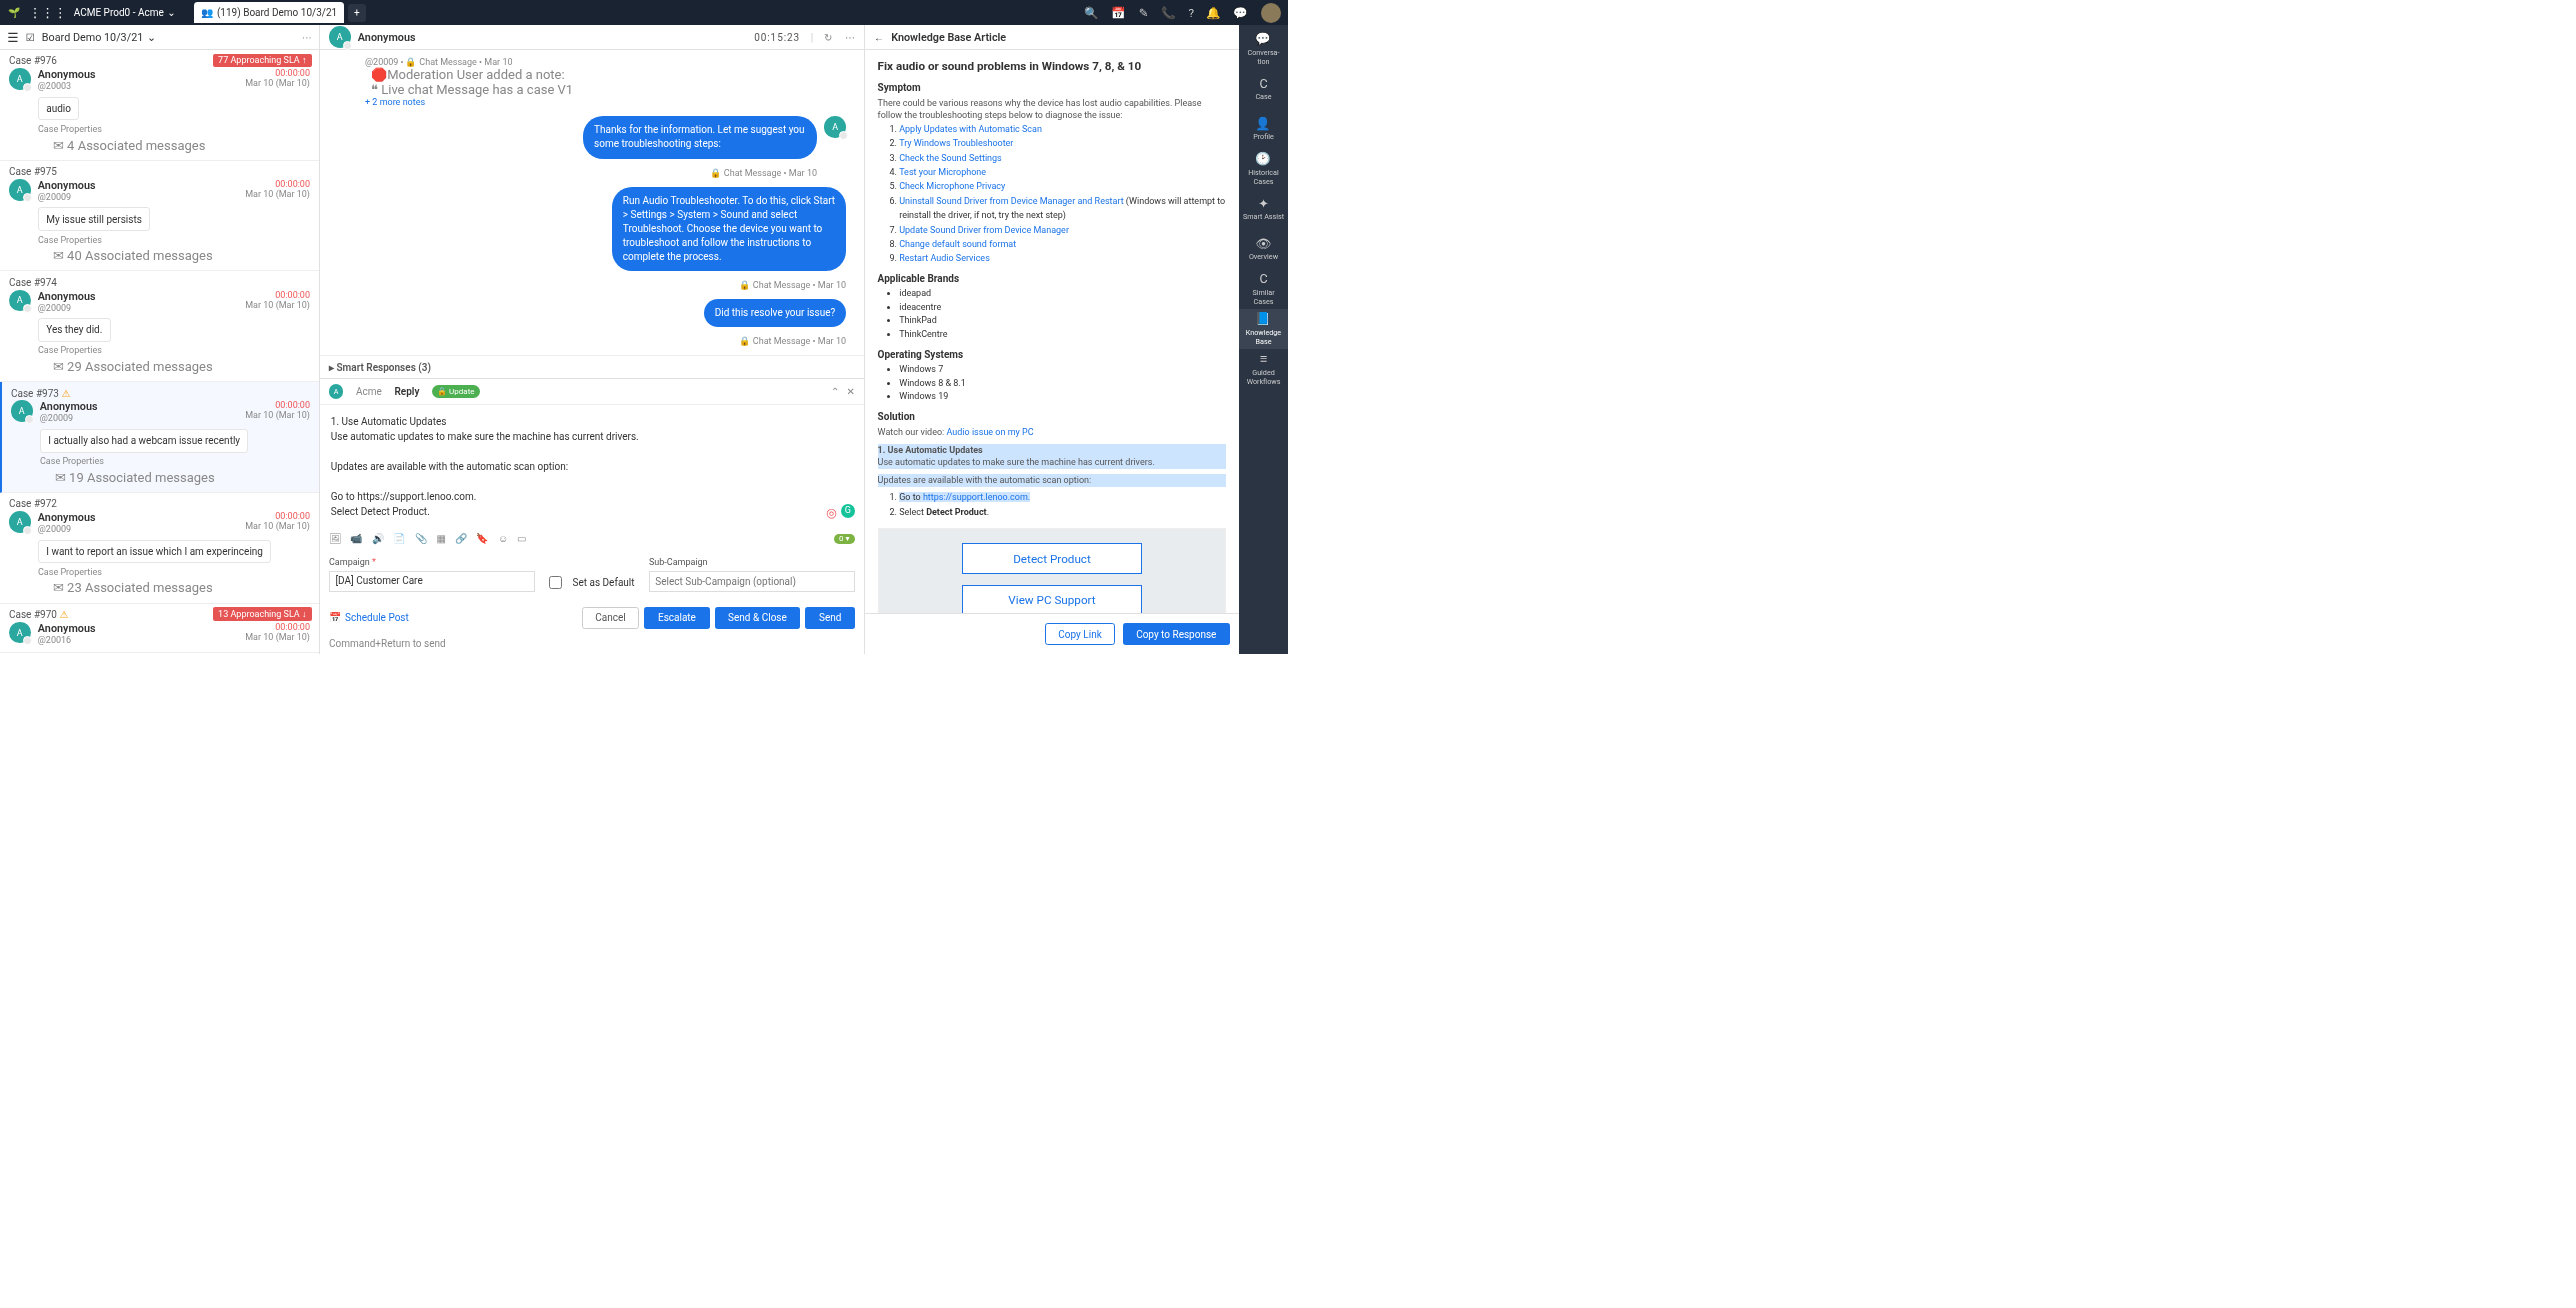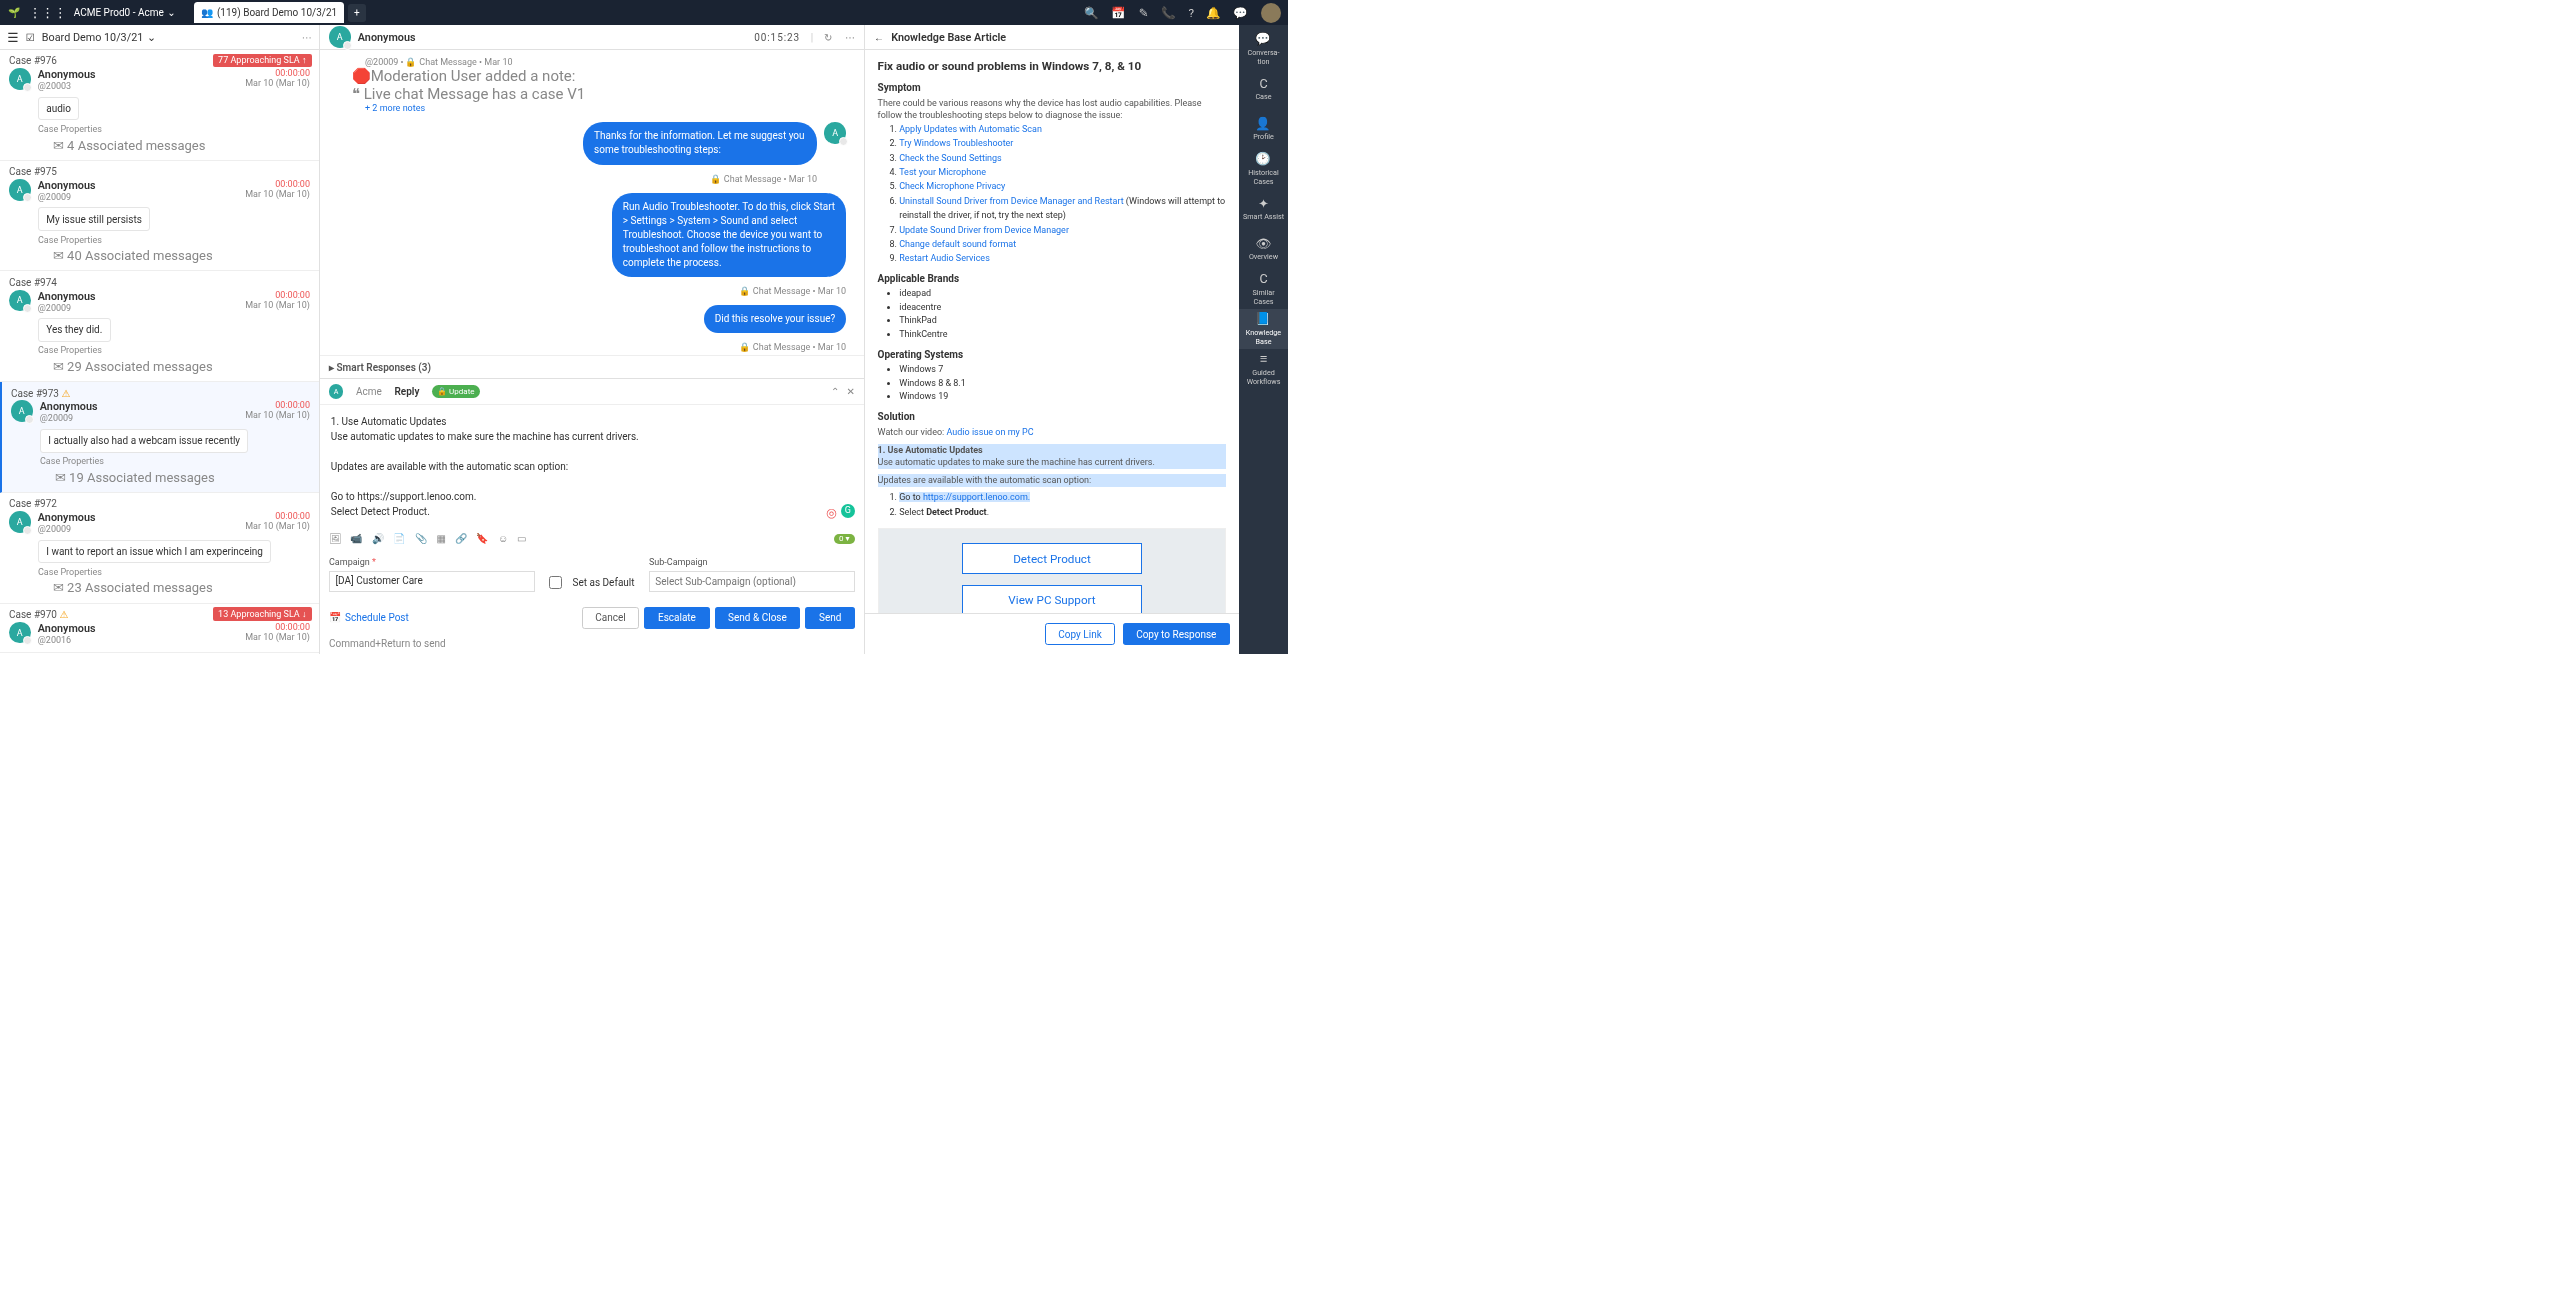--- a/index.html
+++ b/index.html
@@ -36,21 +36,21 @@
 .case-msg{background:#fff;border:0.9px solid #e5e5e5;border-radius:3px;padding:5.4px 7.2px;margin:5.4px 0 3.6px 29px;display:inline-block;font-size:10px}
 .case-props{color:#888;font-size:9px;margin-left:29px}
 .case-assoc{color:#888;font-size:13px;margin-left:44px;margin-top:3.6px;display:flex;align-items:center;gap:3.6px}
 .sla-badge{position:absolute;top:3.6px;right:7.2px;background:#e55353;color:#fff;font-size:9px;padding:1.8px 5.4px;border-radius:2px}
 .col-convo{flex:1;display:flex;flex-direction:column;border-right:0.9px solid #e0e0e0;position:relative;overflow:hidden}
 .convo-header{height:25px;display:flex;align-items:center;padding:0 9px;border-bottom:0.9px solid #e0e0e0;gap:7.2px}
 .convo-title{font-weight:600;font-size:10.8px}
 .convo-timer{margin-left:auto;font-size:10px;color:#555;letter-spacing:0.9px}
 .convo-body{flex:1;overflow-y:auto;background:linear-gradient(#fcfcfc,#fcfcfc);background-image:radial-gradient(#eee 0.4px,transparent 0.4px);background-size:7.2px 7.2px;padding:7.2px 18px}
 .msg-meta-line{font-size:9px;color:#888;margin-left:27px}
-.msg-notes{font-size:15px;color:#888;margin-left:14px}
+.msg-notes{font-size:13px;color:#888;margin-left:33px}
 .more-notes{color:#1a73e8;font-size:9px;margin-left:27px}
 .bubble-out{background:#1a73e8;color:#fff;border-radius:20px;padding:7.2px 10.8px;max-width:234px;margin-left:auto;font-size:10px;line-height:1.4}
 .bubble-row{display:flex;gap:7.2px;margin:9px 0;align-items:flex-start}
 .bubble-row.out{justify-content:flex-end}
 .bubble-out-meta{text-align:right;font-size:9px;color:#888;margin-bottom:3.6px}
 .bubble-in{background:#fff;border:0.9px solid #e0e0e0;border-radius:9px;padding:7.2px 10.8px;font-size:10px}
 .smart-resp{font-size:10px;padding:5.4px 9px;font-weight:600;color:#555;border-top:0.9px solid #eee}
 .compose{border-top:0.9px solid #e0e0e0;background:#fff}
 .compose-tabs{display:flex;align-items:center;gap:12.6px;padding:5.4px 9px;border-bottom:0.9px solid #eee}
 .comp-tab{font-size:10px;color:#888}

